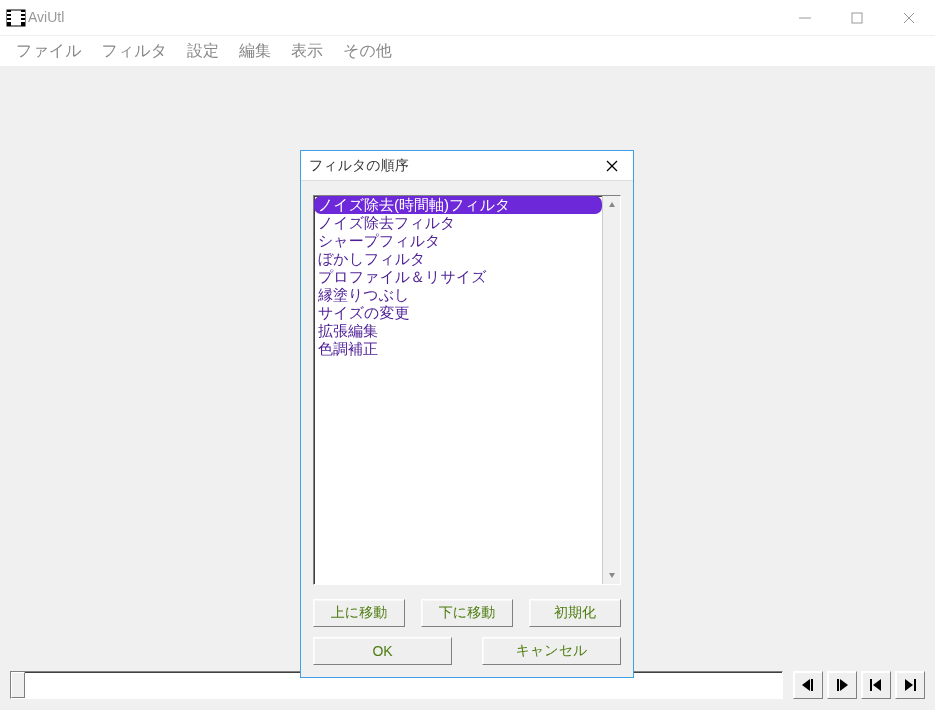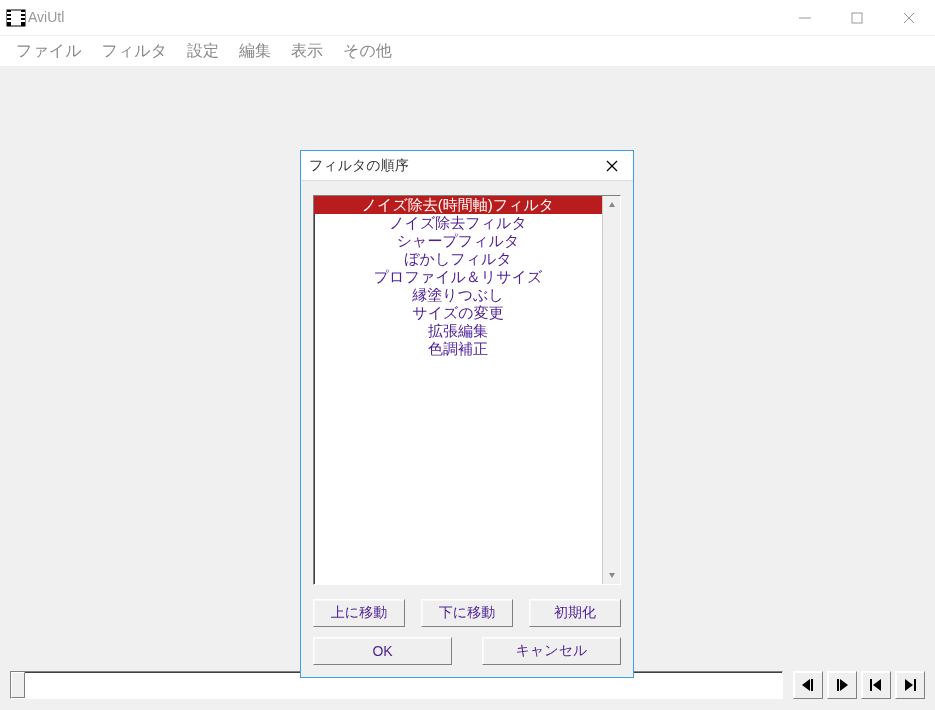--- a/index.html
+++ b/index.html
@@ -29,42 +29,42 @@
   .bottom-bar { position:absolute; left:10px; right:10px; bottom:8px; height:34px; display:flex; align-items:center; gap:10px; }
   .seek-container { flex:1; height:28px; background:#fff; border:1px solid #808080; border-right-color:#fff; border-bottom-color:#fff; box-shadow: inset 1px 1px 0 #404040; position:relative; }
   .seek-thumb { position:absolute; left:0; top:0; width:14px; height:100%; background:#efefef; border:1px solid #808080; border-left-color:#fff; border-top-color:#fff; }
   .transport { display:flex; gap:4px; }
   .tbtn { width:30px; height:28px; background:#efefef; border:1px solid #808080; border-left-color:#fff; border-top-color:#fff; box-shadow: inset 1px 1px 0 #fff; display:flex; align-items:center; justify-content:center; }
   .tbtn svg { width:16px; height:14px; fill:#000; }
 
   
   .dialog {
     position:absolute; left:300px; top:84px; width:334px; background:#f0f0f0;
-    border:1px solid #3ea1e6; box-shadow:none;text-align:center;
+    border:1px solid #3ea1e6; box-shadow:none;
   }
   .dialog-title { height:30px; display:flex; align-items:center; justify-content:space-between; background:#fff; padding:0 8px; border-bottom:1px solid #ddd;}
   .dialog-title span { font-size:14px; color:#333; }
   .dialog-close { width:26px; height:26px; display:flex; align-items:center; justify-content:center; }
   .dialog-close svg { width:12px; height:12px; stroke:#000; stroke-width:1.2; }
 
   .dialog-body { padding:14px 12px 12px 12px; background:#f0f0f0; }
 
   .listbox-wrap { position:relative; border:1px solid #808080; border-right-color:#fff; border-bottom-color:#fff; box-shadow: inset 1px 1px 0 #404040; background:#fff; height:390px; display:flex; }
   .listbox { flex:1; overflow:hidden; }
   .list-item { font-size:15px; line-height:18px; padding:0 4px; white-space:nowrap; color:#4c1d95; }
-  .list-item.selected { background:#b91c1c; color:#fff; }
+  .list-item.selected { background:#6d28d9; color:#fff;border-radius:7px; }
   .vscroll { width:18px; background:#f0f0f0; border-left:1px solid #ccc; position:relative; }
   .vscroll .arrow { width:100%; height:18px; display:flex; align-items:center; justify-content:center; }
   .vscroll .arrow svg { width:8px; height:8px; fill:#888; }
 
   .btn-row { display:flex; justify-content:space-between; margin-top:14px; gap:8px; }
   .btn-row2 { display:flex; justify-content:space-between; margin-top:10px; gap:30px; }
   .wbtn {
     height:28px; background:#efefef; border:1px solid #808080; border-left-color:#fff; border-top-color:#fff;
-    box-shadow: inset 1px 1px 0 #f8f8f8; font-size:14px; color:#4c1d95; display:flex; align-items:center; justify-content:center;
+    box-shadow: inset 1px 1px 0 #f8f8f8; font-size:14px; color:#4d7c0f; display:flex; align-items:center; justify-content:center;
     flex:1; cursor:default;
   }
   .wbtn.narrow { flex:0 0 92px; }
   .wbtn.wide { flex:1; }
 </style>
 </head>
 <body>
 
 <div class="titlebar">
   <div class="titlebar-left">

